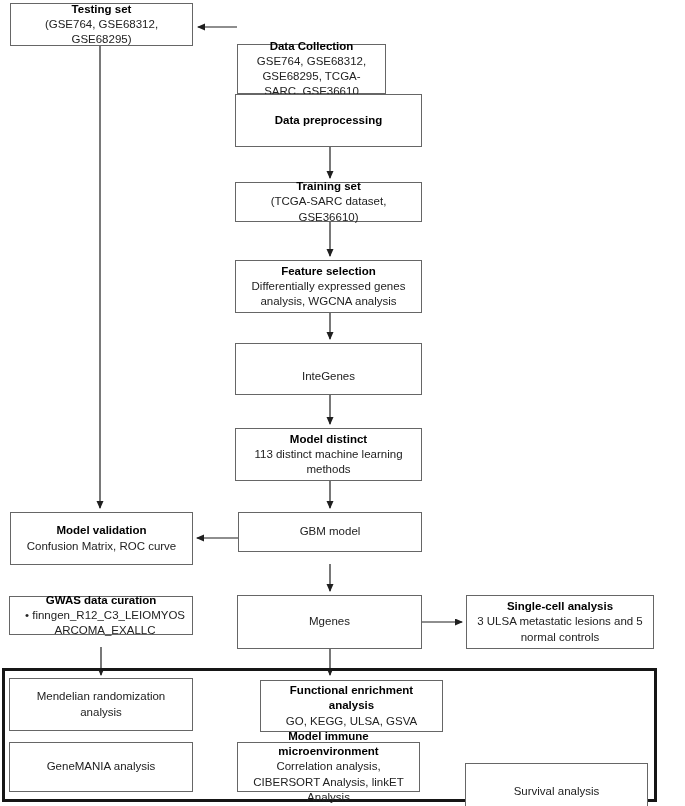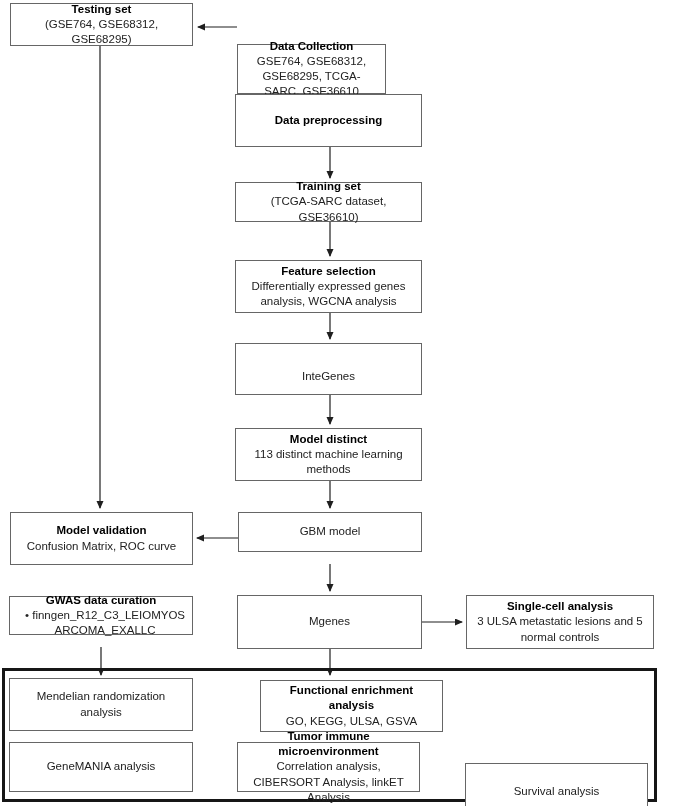--- a/index.html
+++ b/index.html
@@ -139,21 +139,21 @@
     <span class="title">Functional enrichment analysis</span>
     <span class="body">GO, KEGG, ULSA, GSVA</span>
   </div>
 
 
   <div class="node" style="left:9px;top:742px;width:184px;height:50px;">
     <span class="body">GeneMANIA analysis</span>
   </div>
 
   <div class="node" style="left:237px;top:742px;width:183px;height:50px;">
-    <span class="title">Tumor immune microenvironment</span>
+    <span class="title">Model immune microenvironment</span>
     <span class="body">Correlation analysis, CIBERSORT Analysis, linkET Analysis</span>
   </div>
 
   <div class="node" style="left:465px;top:742px;width:183px;height:58px;margin-top:21px;">
     <span class="body">Survival analysis</span>
   </div>
 
 </div>
 
 </body></html>

